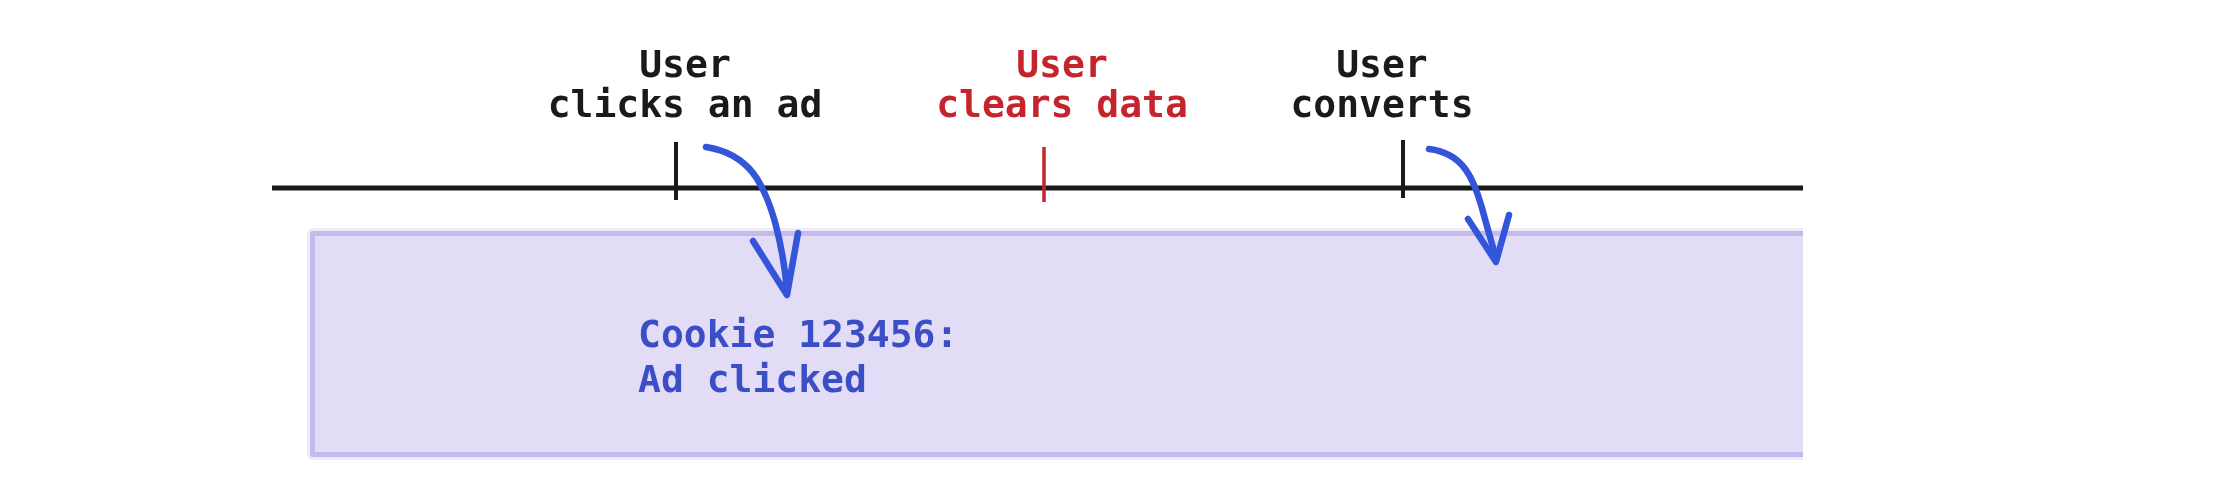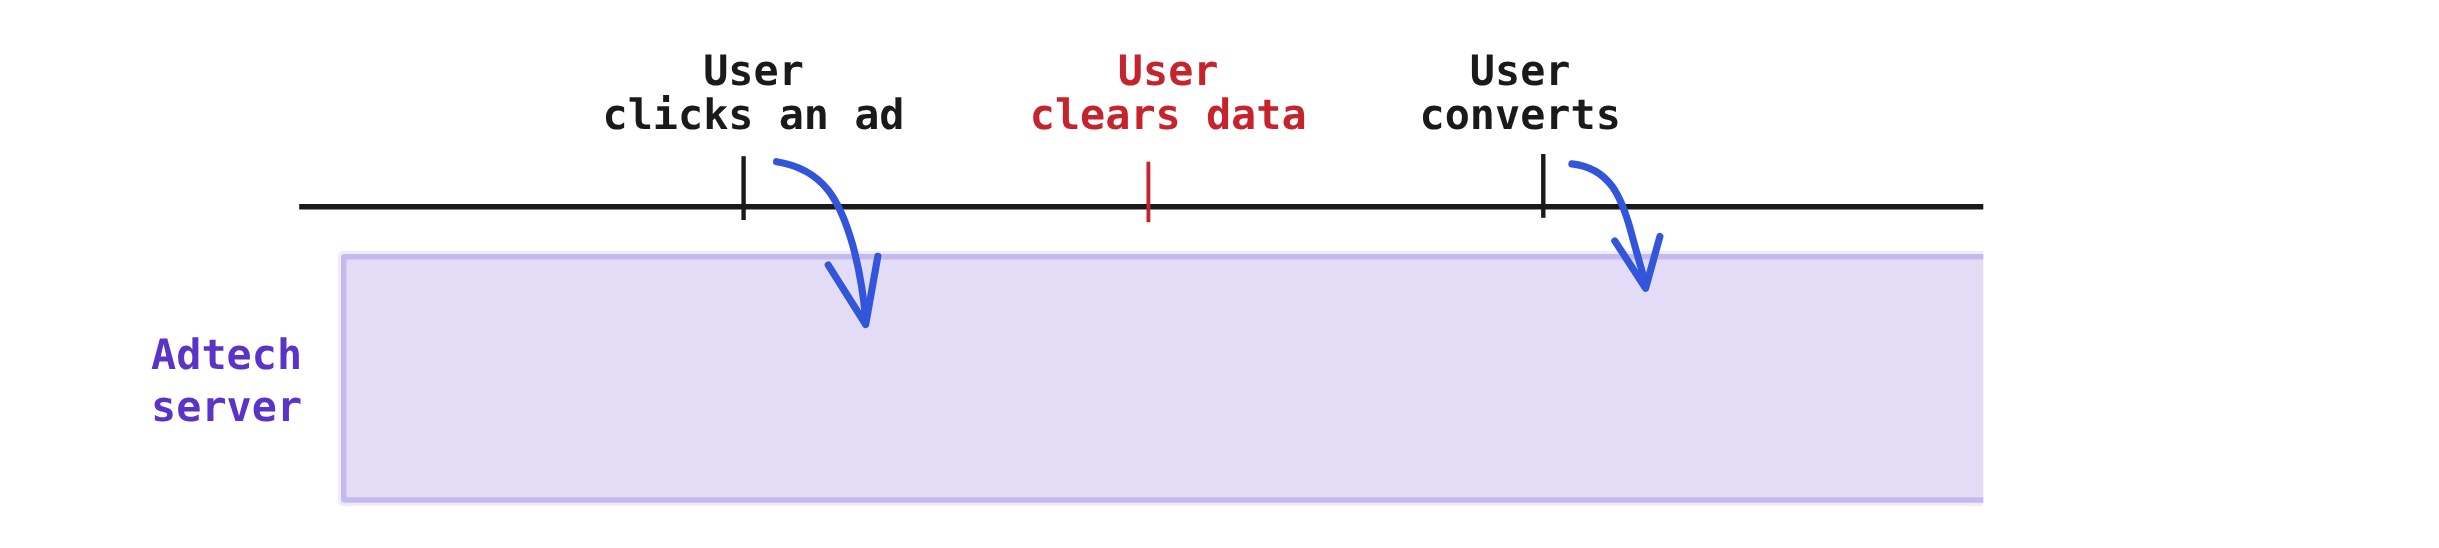--- a/index.html
+++ b/index.html
@@ -103,18 +103,18 @@
 clicks an ad</div>
 
   <div class="txt event-label cleared" style="left:1062px; top:44px;">User
 clears data</div>
 
   <div class="txt event-label" style="left:1382px; top:44px;">User
 converts</div>
 
   <div class="txt axis-label" style="left:1953px; top:170px;">Time</div>
 
-  <div class="txt server-label" style="left:206px; top:298px;">Adtech
-server</div>
 
+  <div class="txt cookie-note" style="left:638px; top:312px;">Cookie 123456:
+Ad clicked</div>
 
 
 </div>
 
 </body></html>

